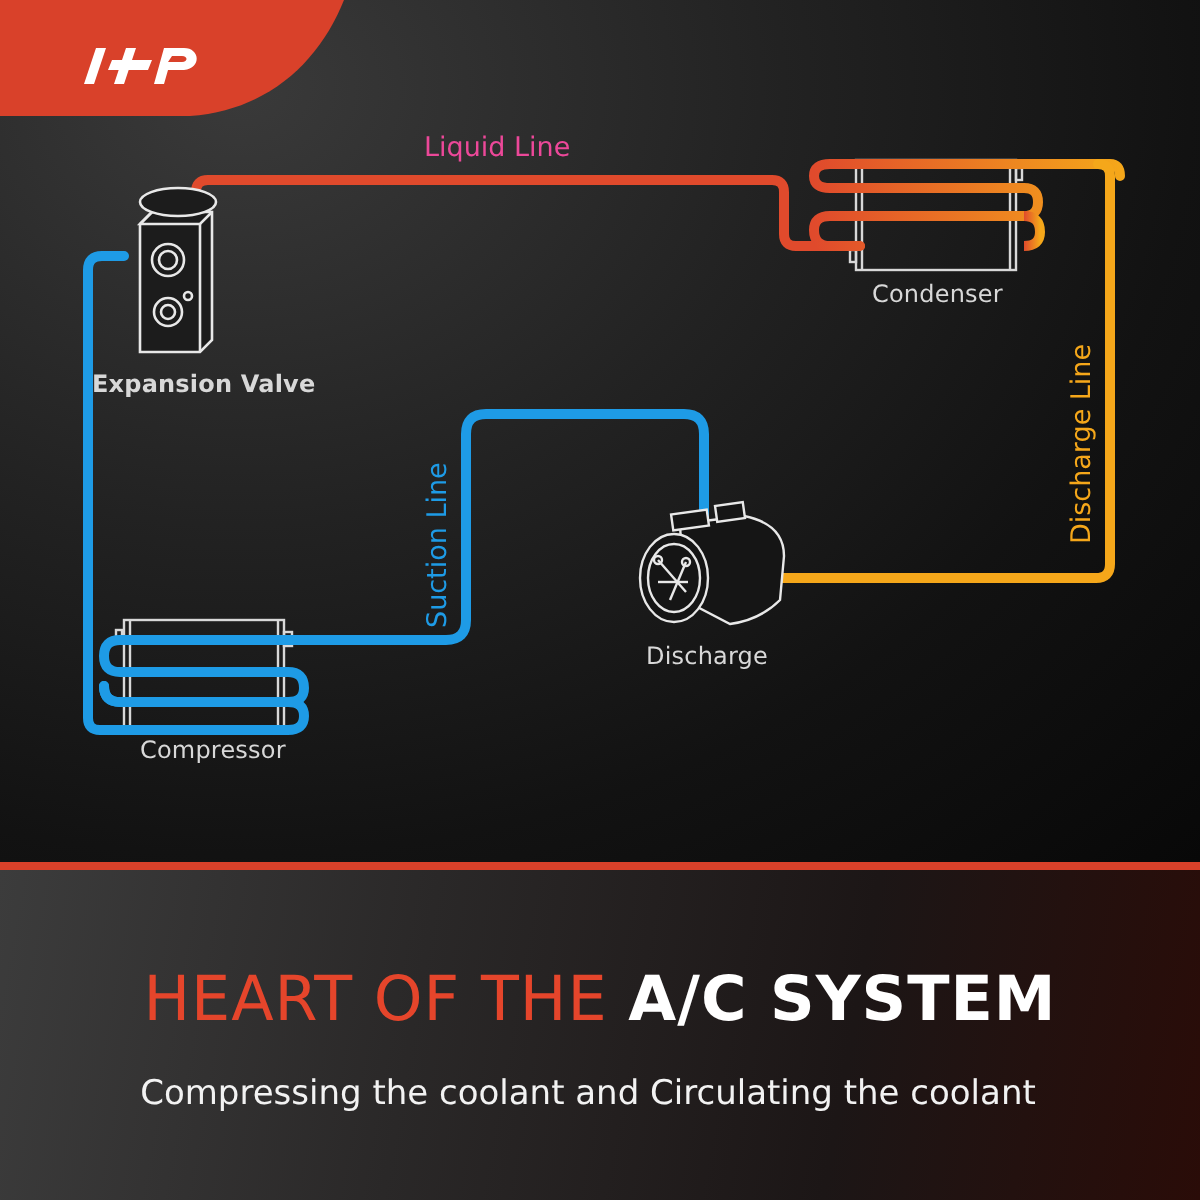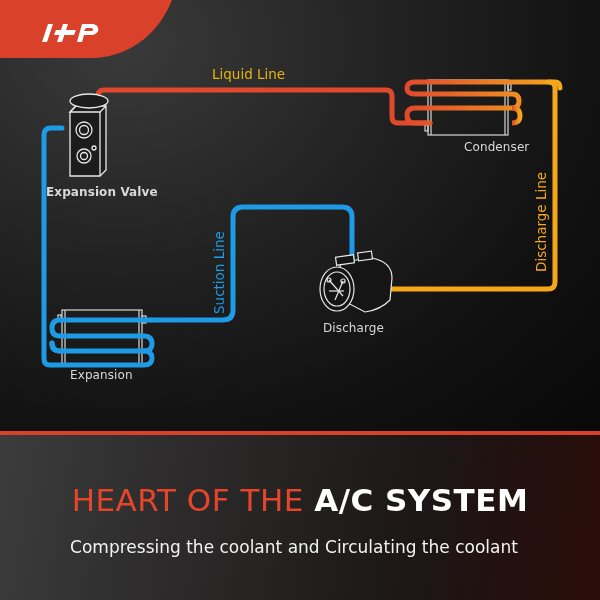--- a/index.html
+++ b/index.html
@@ -122,25 +122,25 @@
       <ellipse cx="337" cy="289" rx="13" ry="17" fill="none"></ellipse>
       <line x1="329" y1="280" x2="343" y2="296"></line>
       <line x1="343" y1="281" x2="335" y2="300"></line>
       <line x1="329" y1="291" x2="344" y2="291"></line>
       <circle cx="343" cy="281" r="2" fill="none"></circle>
       <circle cx="329" cy="280" r="2" fill="none"></circle>
     </g>
   </svg>
 
   <span class="label" style="left:46px; top:185px;font-weight:bold;">Expansion Valve</span>
-  <span class="label" style="left:436px; top:140px;margin-left:28px;">Condenser</span>
+  <span class="label" style="left:436px; top:140px;">Condenser</span>
   <span class="label" style="left:323px; top:321px;">Discharge</span>
-  <span class="label" style="left:70px; top:368px;">Expansion</span>
+  <span class="label" style="left:70px; top:368px;">Compressor</span>
 
-  <span class="line-label" style="left:212px; top:66px; color:#eab308;">Liquid Line</span>
+  <span class="line-label" style="left:212px; top:66px; color:#ec4899;">Liquid Line</span>
   <span class="line-label vertical" style="left:533px; top:272px; color:#f5a71a;">Discharge Line</span>
   <span class="line-label vertical" style="left:211px; top:314px; color:#1e9be6;">Suction Line</span>
 
 
   <div class="headline">
     <span style="color:#e5452b;">HEART OF THE</span>
     <span style="color:#ffffff; font-weight:bold;">A/C SYSTEM</span>
   </div>
   <div class="subline">Compressing the coolant and Circulating the coolant</div>
 </div>

